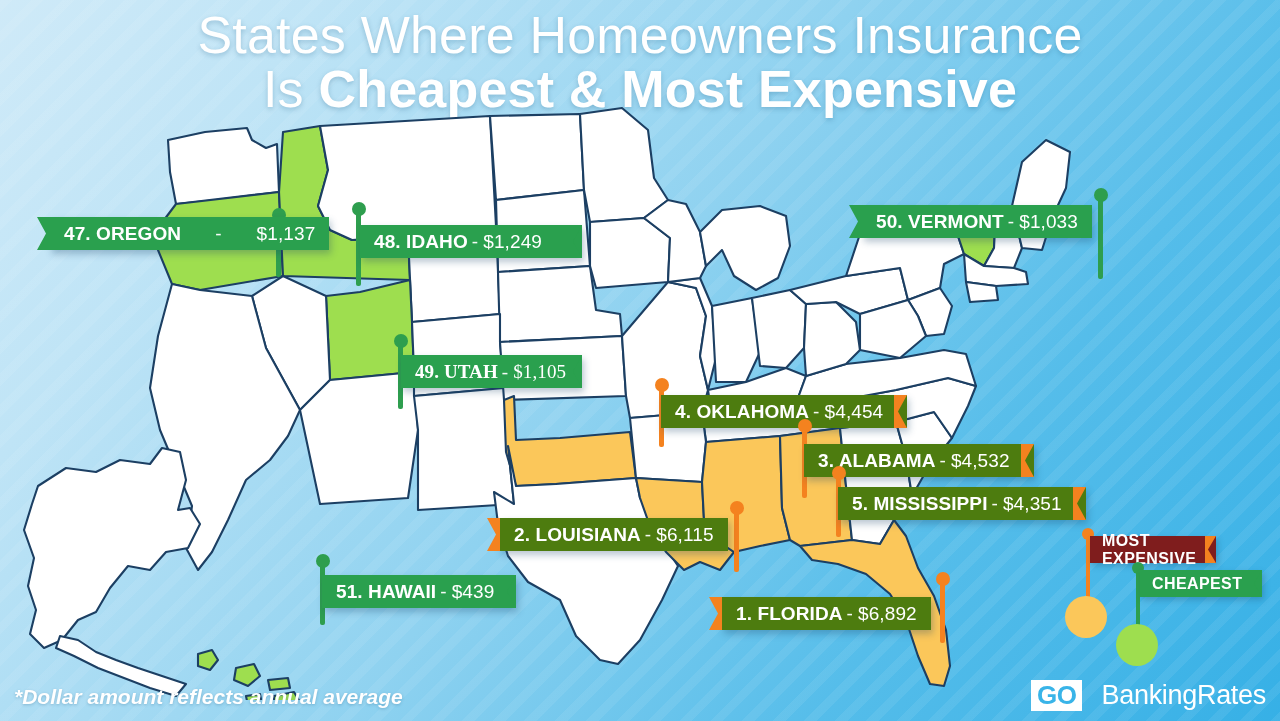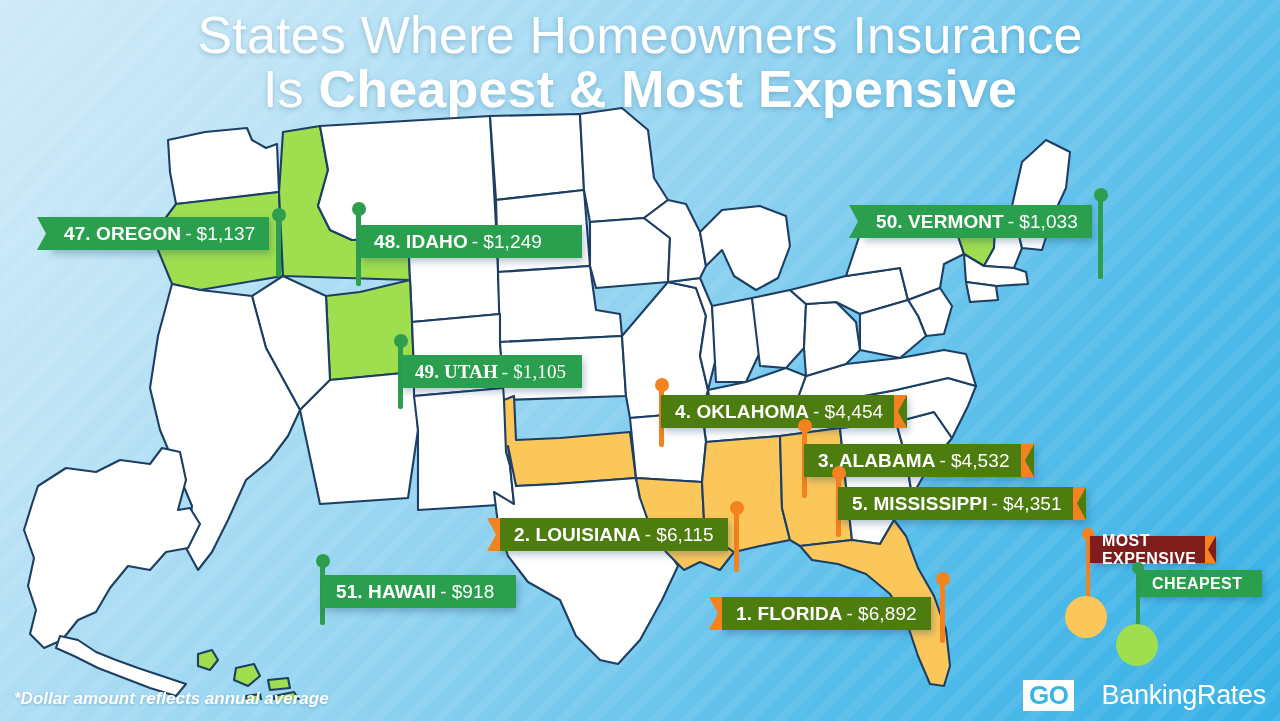--- a/index.html
+++ b/index.html
@@ -71,24 +71,24 @@
     padding:0 12px;color:#fff;font-size:16px;font-weight:700;letter-spacing:.4px;
     box-shadow:2px 3px 6px rgba(25,70,105,.28);
   }
   .lg-pole{position:absolute;width:4px;border-radius:2px;}
   .lg-knob{position:absolute;width:12px;height:12px;border-radius:50%;left:50%;transform:translateX(-50%);top:-8px;}
   .lg-dot{position:absolute;border-radius:50%;}
 
   
   #footnote{
     position:absolute;left:14px;bottom:12px;color:#ffffff;
-    font-size:17px;font-style:italic;font-weight:700;
+    font-size:21px;font-style:italic;font-weight:700;
     text-shadow:0 1px 3px rgba(30,90,130,.30);
   }
-  #logo{position:absolute;right:14px;bottom:10px;display:flex;align-items:center;gap:8px;}
+  #logo{position:absolute;right:14px;bottom:10px;display:flex;align-items:center;}
   #logo .go{
     background:#ffffff;color:#39b4e8;font-size:26px;font-weight:700;
     padding:1px 6px 2px 6px;letter-spacing:-.5px;line-height:1.08;
   }
   #logo .br{color:#ffffff;font-size:27px;font-weight:400;margin-left:19px;letter-spacing:-.3px;}
 </style>
 </head>
 <body>
 
 <div id="stage">
@@ -204,21 +204,21 @@
       <path class="st st-green" d="M246 596 L260 594 L262 604 L248 606 Z"></path>
       <path class="st st-green" d="M302 614 L326 612 L336 624 L332 646 L312 656 L296 644 L294 626 Z"></path>
     </g>
   </svg>
   </div>
 
   <div class="flag g" style="left:50px;top:209px;">
     <div class="pole" style="left:226px;top:8px;height:60px;">
       <div class="knob"></div>
     </div>
-    <div class="banner" style="left:0px;top:8px;">
+    <div class="banner" style="left:0px;top:8px;gap:30px;">
       <svg class="notch-l" viewBox="0 0 13 33" preserveAspectRatio="none">
           <polygon points="0,0 13,0 13,33 0,33 9,16.5" fill="#2aa04e"></polygon>
         </svg>
       <span class="num">47. OREGON</span>
       <span class="dash">-</span>
       <span class="amt">$1,137</span>
     </div>
   </div>
 
   <div class="flag g" style="left:360px;top:225px;">
@@ -263,21 +263,21 @@
     </div>
   </div>
 
   <div class="flag g" style="left:314px;top:575px;">
     <div class="pole" style="left:6px;top:-12px;height:62px;">
       <div class="knob"></div>
     </div>
     <div class="banner" style="left:8px;top:0px;padding-right:22px;">
       <span class="num">51. HAWAII</span>
       <span class="dash">-</span>
-      <span class="amt">$918</span>
+      <span class="amt">$439</span>
       <svg class="notch-r" viewBox="0 0 13 33" preserveAspectRatio="none">
           <polygon points="0,0 13,0 4,16.5 13,33 0,33" fill="#2aa04e"></polygon>
         </svg>
     </div>
   </div>
 
   <div class="flag o" style="left:655px;top:395px;">
     <div class="pole" style="left:4px;top:-8px;height:60px;">
       <div class="knob"></div>
     </div>

